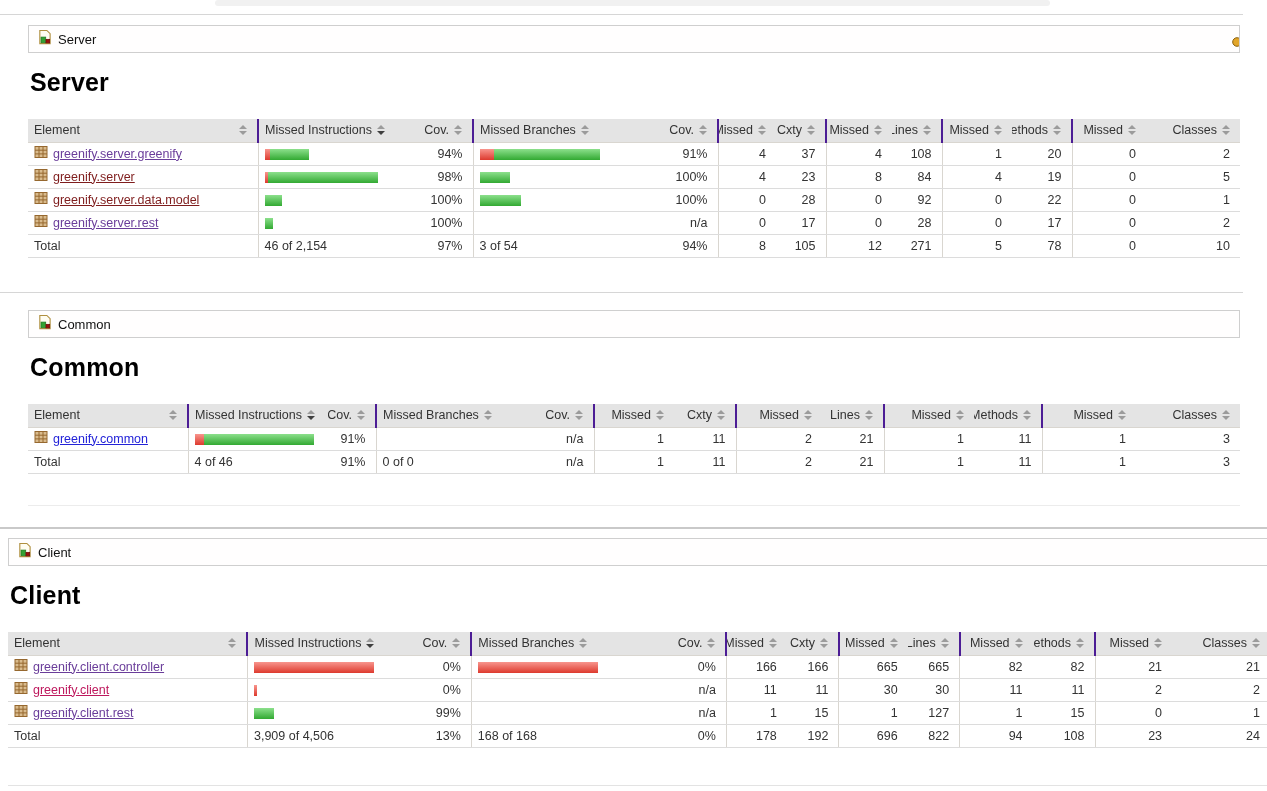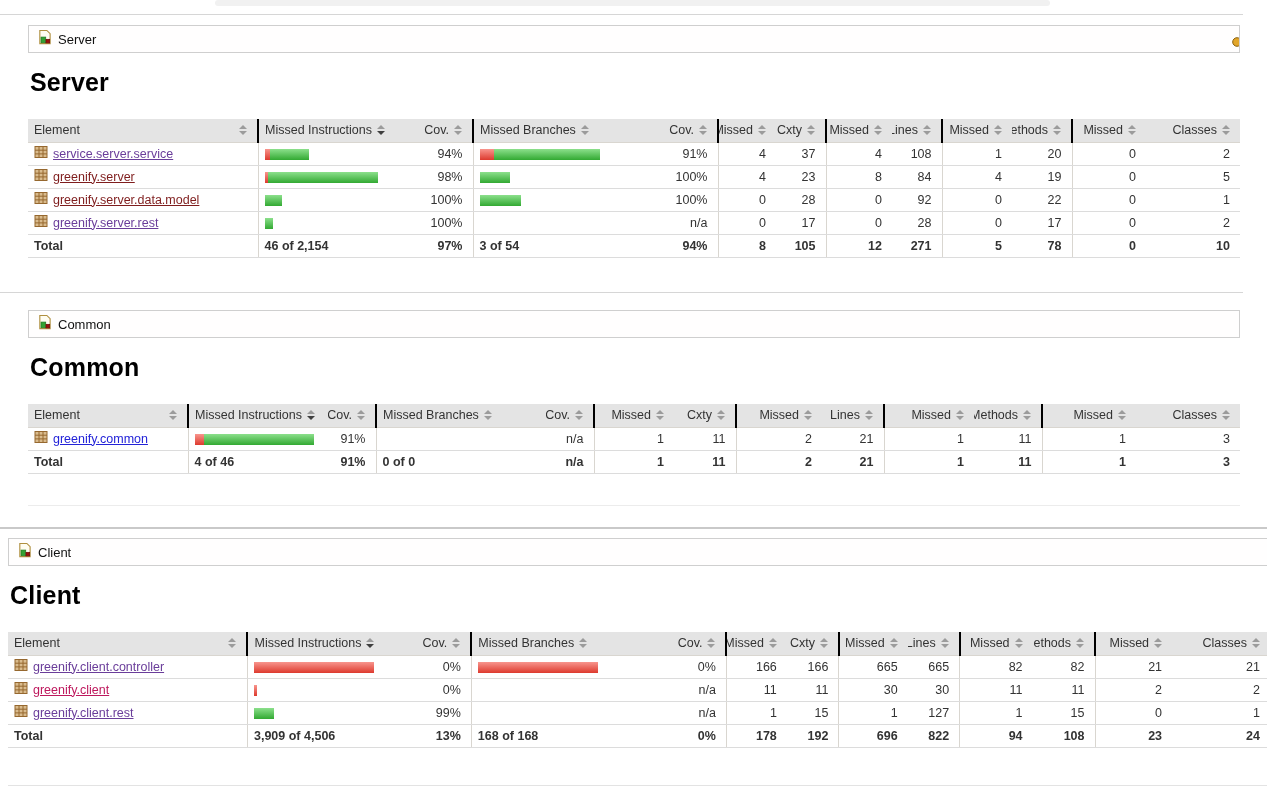--- a/index.html
+++ b/index.html
@@ -24,25 +24,25 @@
     display: flex; align-items: center; gap: 6px; padding: 0 8px; overflow: hidden; }
   .breadcrumb .bc-label { font-size: 13px; color: #111; }
   .session-ic { position: absolute; top: 8px; left: 1203px; }
 
   h1.section-title { font-size: 25px; font-weight: bold; color: #000; margin: 15px 0 22px 2px;
     letter-spacing: 0.2px; }
 
   table.coverage { border-collapse: collapse; table-layout: fixed; width: 100%; font-size: 12.5px; }
   table.coverage td { height: 23px; padding: 1px 10px 1px 6px; white-space: nowrap; overflow: hidden; }
   table.coverage thead td { background: #e4e4e4; color: #333; }
-  table.coverage thead td.gs { border-left: 2px solid #000000; }
+  table.coverage thead td.gs { border-left: 2px solid #4c1d95; }
   table.coverage tbody td { border-bottom: 1px solid #dcdcdc; }
   table.coverage tbody td.gs, table.coverage tfoot td.gs { border-left: 1px solid #d9d6d0; }
   table.coverage tbody tr:first-child td { border-top: 1px solid #d9d6d0; }
-  table.coverage tfoot td { border-bottom: 1px solid #dcdcdc; font-weight: bold; }
+  table.coverage tfoot td { border-bottom: 1px solid #dcdcdc; }
   td.ctr { text-align: right; }
   td.el-cell { text-align: left; }
   .hflex { display: flex; align-items: center; }
   .hflex.spread { justify-content: space-between; }
   .hflex.right { justify-content: flex-end; }
 
   .sort { display: inline-flex; flex-direction: column; gap: 2px; margin-left: 5px; }
   .sort i { width: 0; height: 0; border-left: 4px solid transparent; border-right: 4px solid transparent; display: block; }
   .sort .up { border-bottom: 4px solid #9b9b9b; }
   .sort .dn { border-top: 4px solid #9b9b9b; }
@@ -216,21 +216,21 @@
         </tr>
       </thead>
       <tbody>
         <tr>
           <td class="el-cell">
             <span class="pkg-cell">
               <span><svg width="14" height="14" viewBox="0 0 14 14">
                   <rect x="1" y="1.5" width="12" height="11" fill="#d9bb8d" stroke="#96682f" stroke-width="1"></rect>
                   <path d="M5 1.5 v11 M9 1.5 v11 M1 5.2 h12 M1 8.9 h12" stroke="#96682f" stroke-width="1" fill="none"></path>
                 </svg></span>
-              <a class="pkg-link" href="#" style="color: rgb(106, 61, 154);">service.server.service</a>
+              <a class="pkg-link" href="#" style="color: rgb(106, 61, 154);">greenify.server.greenify</a>
             </span>
           </td>
           <td class="gs"><span class="bar bar-red" style="width: 5px;"></span><span class="bar bar-green" style="width: 39px;"></span></td>
           <td class="ctr">94%</td>
           <td class="gs"><span class="bar bar-red" style="width: 14px;"></span><span class="bar bar-green" style="width: 106px;"></span></td>
           <td class="ctr">91%</td>
           <td class="ctr gs">4</td>
           <td class="ctr">37</td>
           <td class="ctr gs">4</td>
           <td class="ctr">108</td>

